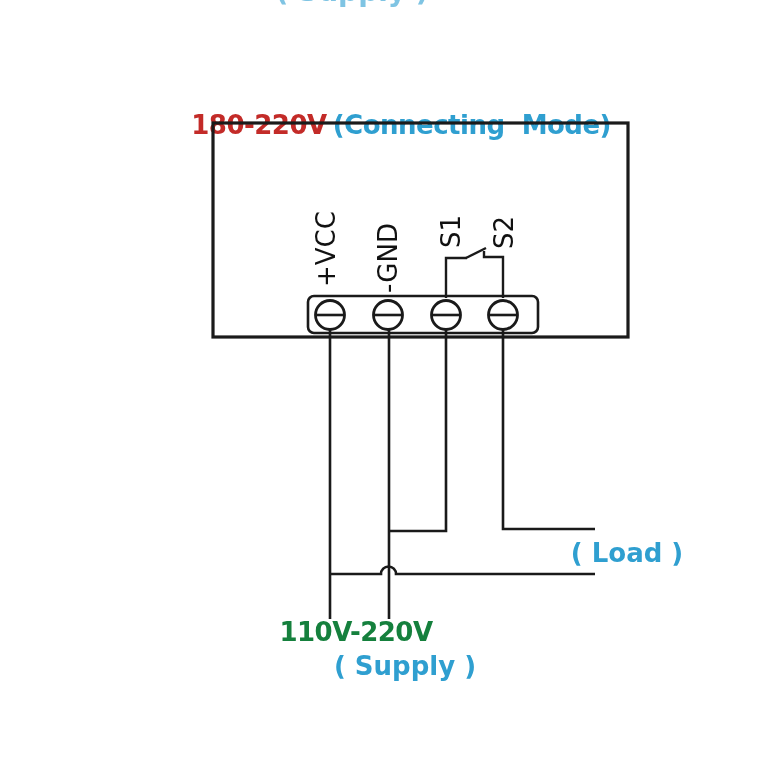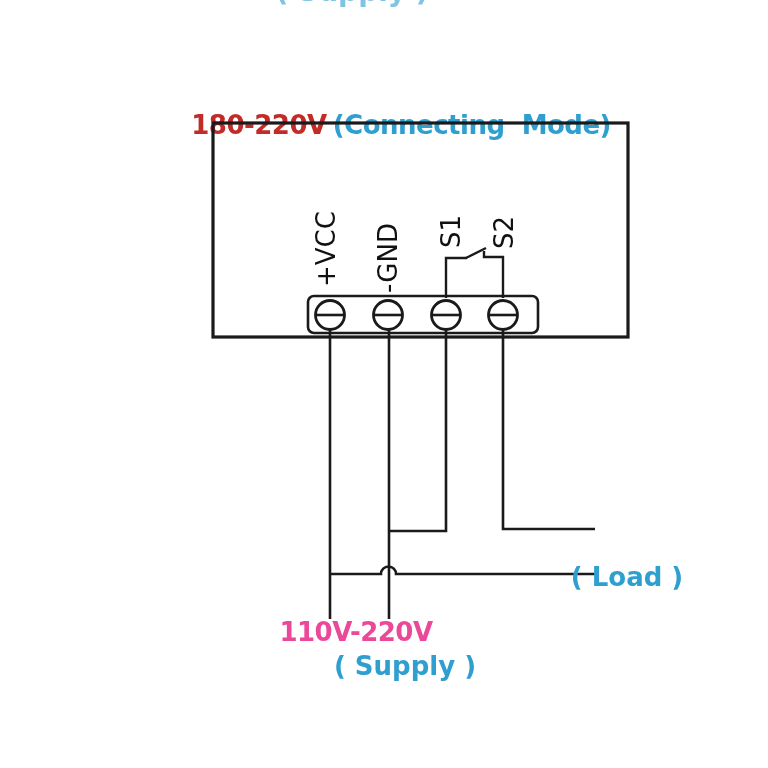--- a/index.html
+++ b/index.html
@@ -38,22 +38,22 @@
     text-align:left;
     transform:rotate(-90deg);
     white-space:pre;
   }
   
   .note{
     font-weight:bold;
     white-space:pre;
     transform:translateX(-50%);
   }
-  #load-label{left:627px;top:538px;font-size:26px;color:#2f9fd0;margin-top:24px;}
-  #supply-voltage-label{left:356px;top:617px;font-size:26px;color:#ec4899;letter-spacing:-0.5px;}
+  #load-label{left:627px;top:538px;font-size:26px;color:#2f9fd0;}
+  #supply-voltage-label{left:356px;top:617px;font-size:26px;color:#15803d;letter-spacing:-0.5px;}
   #supply-label{left:405px;top:651px;font-size:26px;color:#2f9fd0;}
   svg .ln{stroke:#1a1a1a;fill:none;}
 </style>
 </head>
 <body>
 
 <div id="canvas">
 
   <div class="abs" id="top-fragment">( Supply )</div>
 

